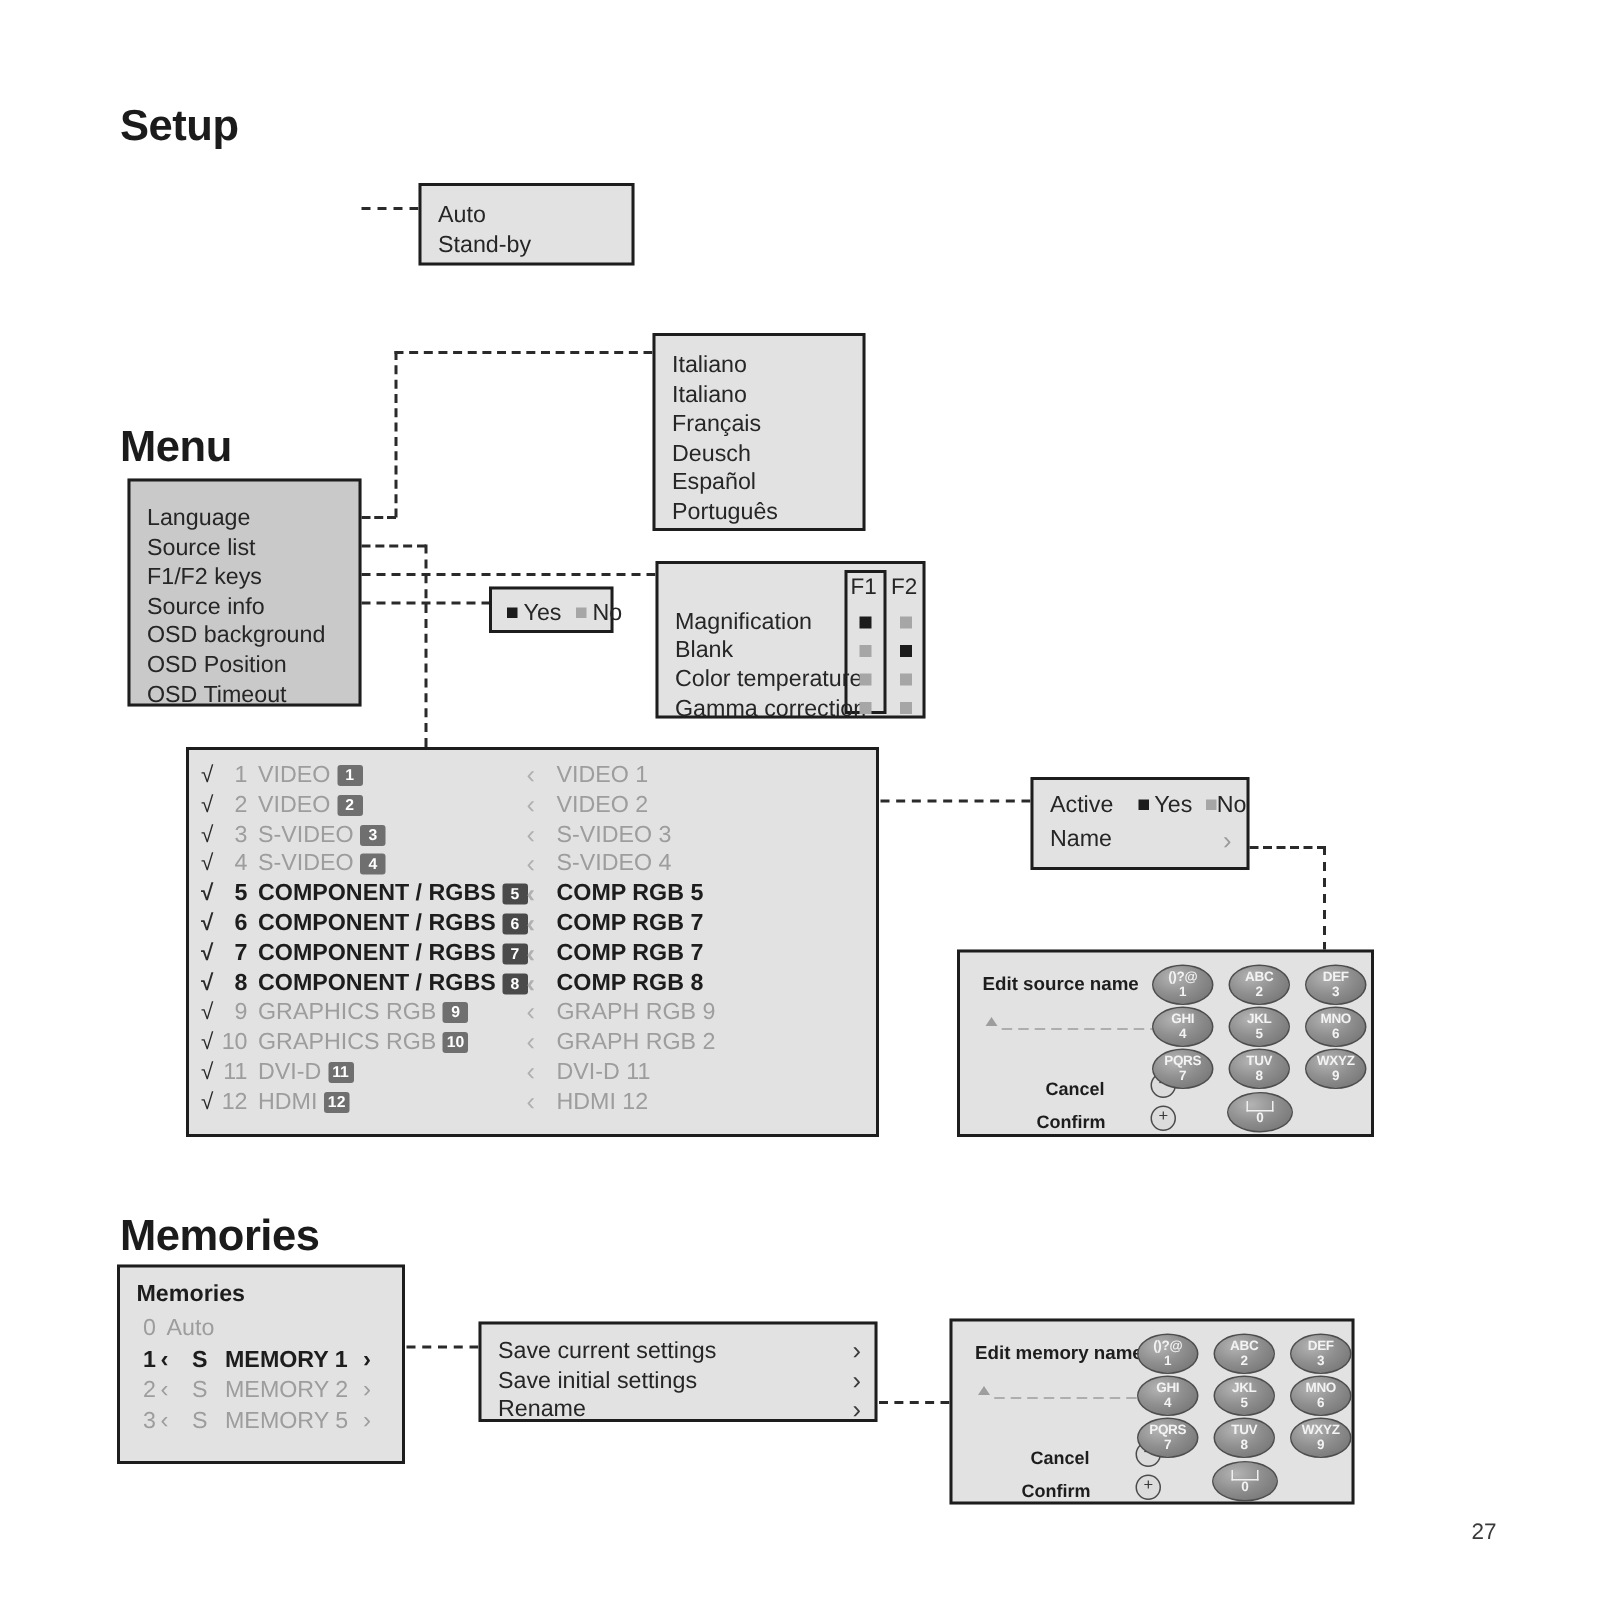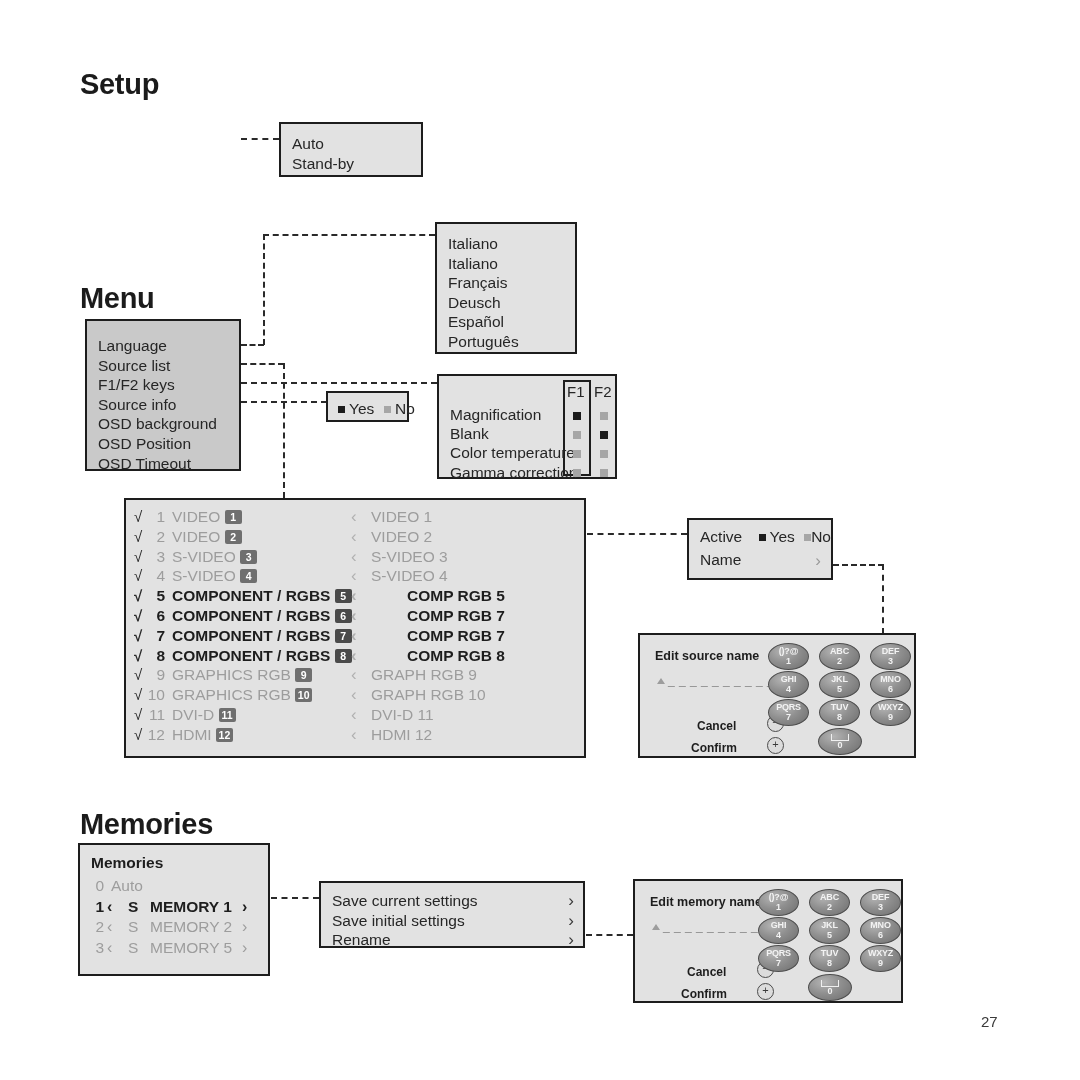--- a/index.html
+++ b/index.html
@@ -107,21 +107,21 @@
     background:#6f6f6f;color:#ffffff;
     font-size:10.5px;font-weight:bold;
     text-align:center;vertical-align:1px;
     font-family:"Liberation Sans", sans-serif;
   }
   .badge.dk{background:#4a4a4a;}
   .rcol{
     position:absolute;height:19.6px;line-height:19.6px;
     font-size:15.5px;white-space:nowrap;color:#9d9d9d;
   }
-  .rcol.bold{color:#1d1d1d;margin-left:36px;}
+  .rcol.bold{color:#1d1d1d;}
   .rchev{position:absolute;color:#b0b0b0;font-size:17px;}
 
   
   .mem-title{
     position:absolute;left:11px;top:9px;
     font-size:15.5px;font-weight:bold;color:#1d1d1d;
   }
   .mem-row{
     position:absolute;height:20.5px;line-height:20.5px;
     font-size:15.5px;white-space:nowrap;color:#9d9d9d;
@@ -352,21 +352,21 @@
           <span class="snum" style="left: 17px;">9</span>
           <span class="slabel" style="left: 46px;">GRAPHICS RGB <span class="badge">9</span></span>
           <span class="rchev" style="left: 225px;">‹</span>
           <span class="rcol" style="left: 245px; top: 0px;">GRAPH RGB 9</span>
         </div>
         <div class="srow" style="left: 0px; top: 185.2px; width: 100%;">
           <span class="check" style="left: 8px;">√</span>
           <span class="snum" style="left: 17px;">10</span>
           <span class="slabel" style="left: 46px;">GRAPHICS RGB <span class="badge">10</span></span>
           <span class="rchev" style="left: 225px;">‹</span>
-          <span class="rcol" style="left: 245px; top: 0px;">GRAPH RGB 10</span>
+          <span class="rcol" style="left: 245px; top: 0px;">GRAPH RGB 2</span>
         </div>
         <div class="srow" style="left: 0px; top: 205px; width: 100%;">
           <span class="check" style="left: 8px;">√</span>
           <span class="snum" style="left: 17px;">11</span>
           <span class="slabel" style="left: 46px;">DVI-D <span class="badge">11</span></span>
           <span class="rchev" style="left: 225px;">‹</span>
           <span class="rcol" style="left: 245px; top: 0px;">DVI-D 11</span>
         </div>
         <div class="srow" style="left: 0px; top: 224.8px; width: 100%;">
           <span class="check" style="left: 8px;">√</span>

